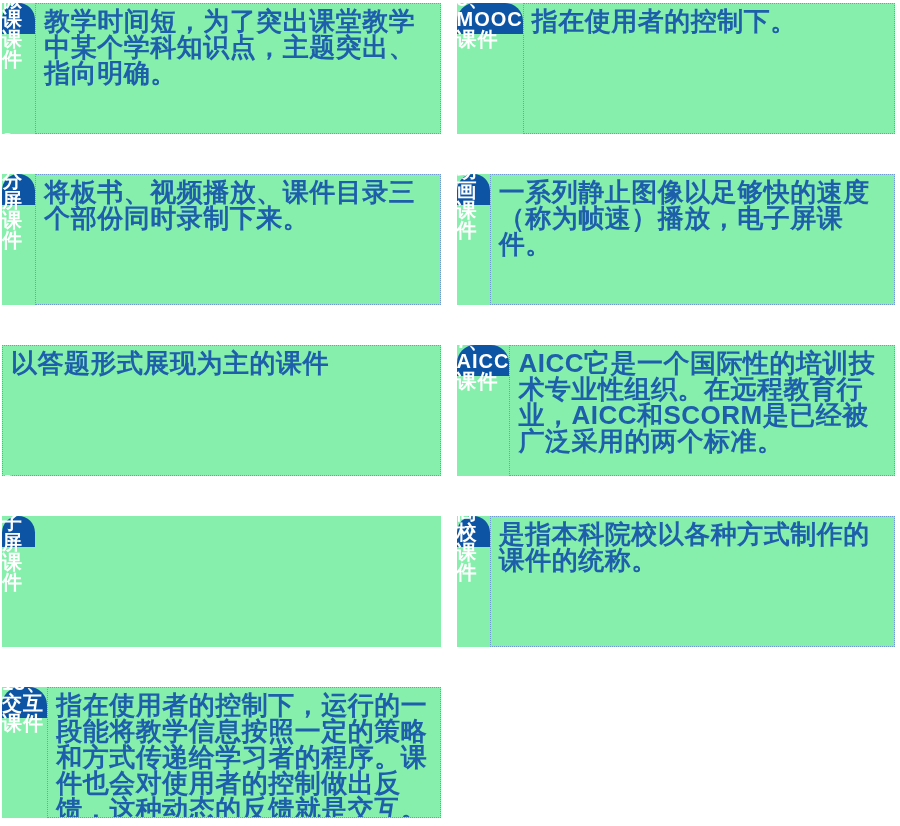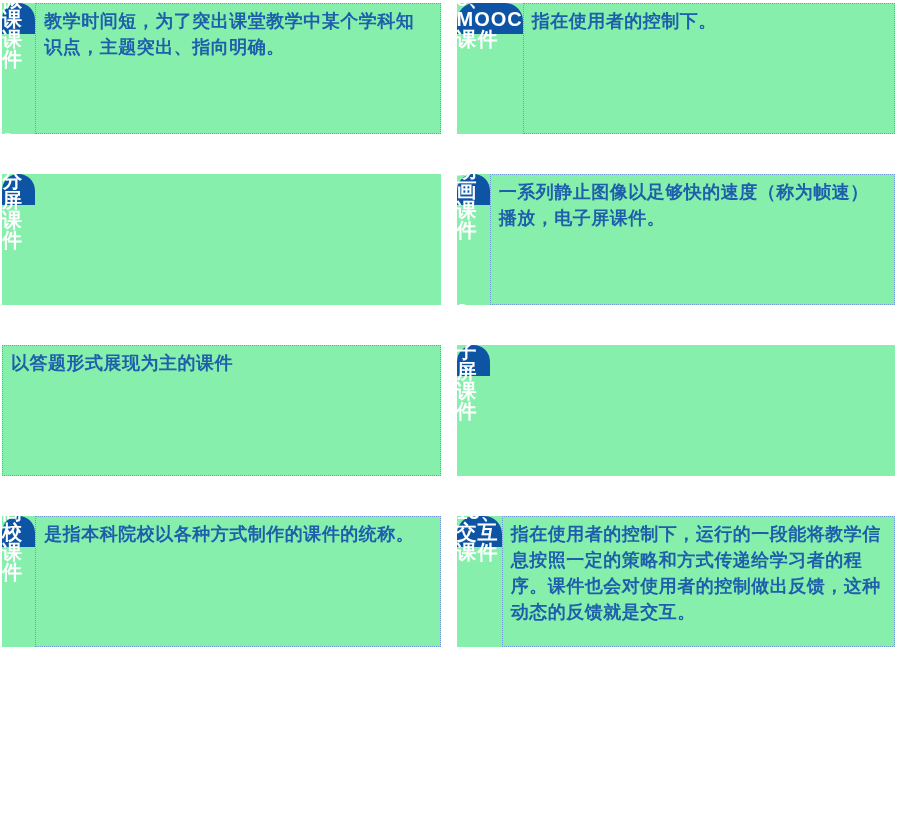--- a/index.html
+++ b/index.html
@@ -38,21 +38,21 @@
     display: flex;
     align-items: center;
     justify-content: center;
     line-height: 1;
   }
   .card-body {
     flex: 1 1 auto;
     border: 1px dotted var(--card-border, #6f9ad2);
     box-sizing: border-box;
     color: var(--body-text, #1e5fac);
-    font-size: 18px;
+    font-size: 26px;
     font-weight: bold;
     line-height: 26px;
     letter-spacing: 0.5px;
     padding: 4px 8px 0 8px;
     overflow: hidden;
   }
 </style>
 </head>
 <body>
 
@@ -74,38 +74,49 @@
       </div>
       <div class="card-body">
         <span>指在使用者的控制下。</span>
       </div>
     </div>
 
     <div class="card">
       <div class="card-header">
         <span>3、三分屏课件</span>
       </div>
+      <div class="card-body">
+        <span>将板书、视频播放、课件目录三个部份同时录制下来。</span>
+      </div>
     </div>
 
     <div class="card">
       <div class="card-header">
         <span>4、动画课件</span>
       </div>
       <div class="card-body">
         <span>一系列静止图像以足够快的速度（称为帧速）播放，电子屏课件。</span>
       </div>
     </div>
 
     <div class="card">
       <div class="card-body">
         <span>以答题形式展现为主的课件</span>
       </div>
     </div>
 
 
+    <div class="card">
+      <div class="card-header">
+        <span>7、AICC课件</span>
+      </div>
+      <div class="card-body">
+        <span>AICC它是一个国际性的培训技术专业性组织。在远程教育行业，AICC和SCORM是已经被广泛采用的两个标准。</span>
+      </div>
+    </div>
 
     <div class="card">
       <div class="card-header">
         <span>8、电子屏课件</span>
       </div>
     </div>
 
     <div class="card">
       <div class="card-header">
         <span>7、高校课件</span>

